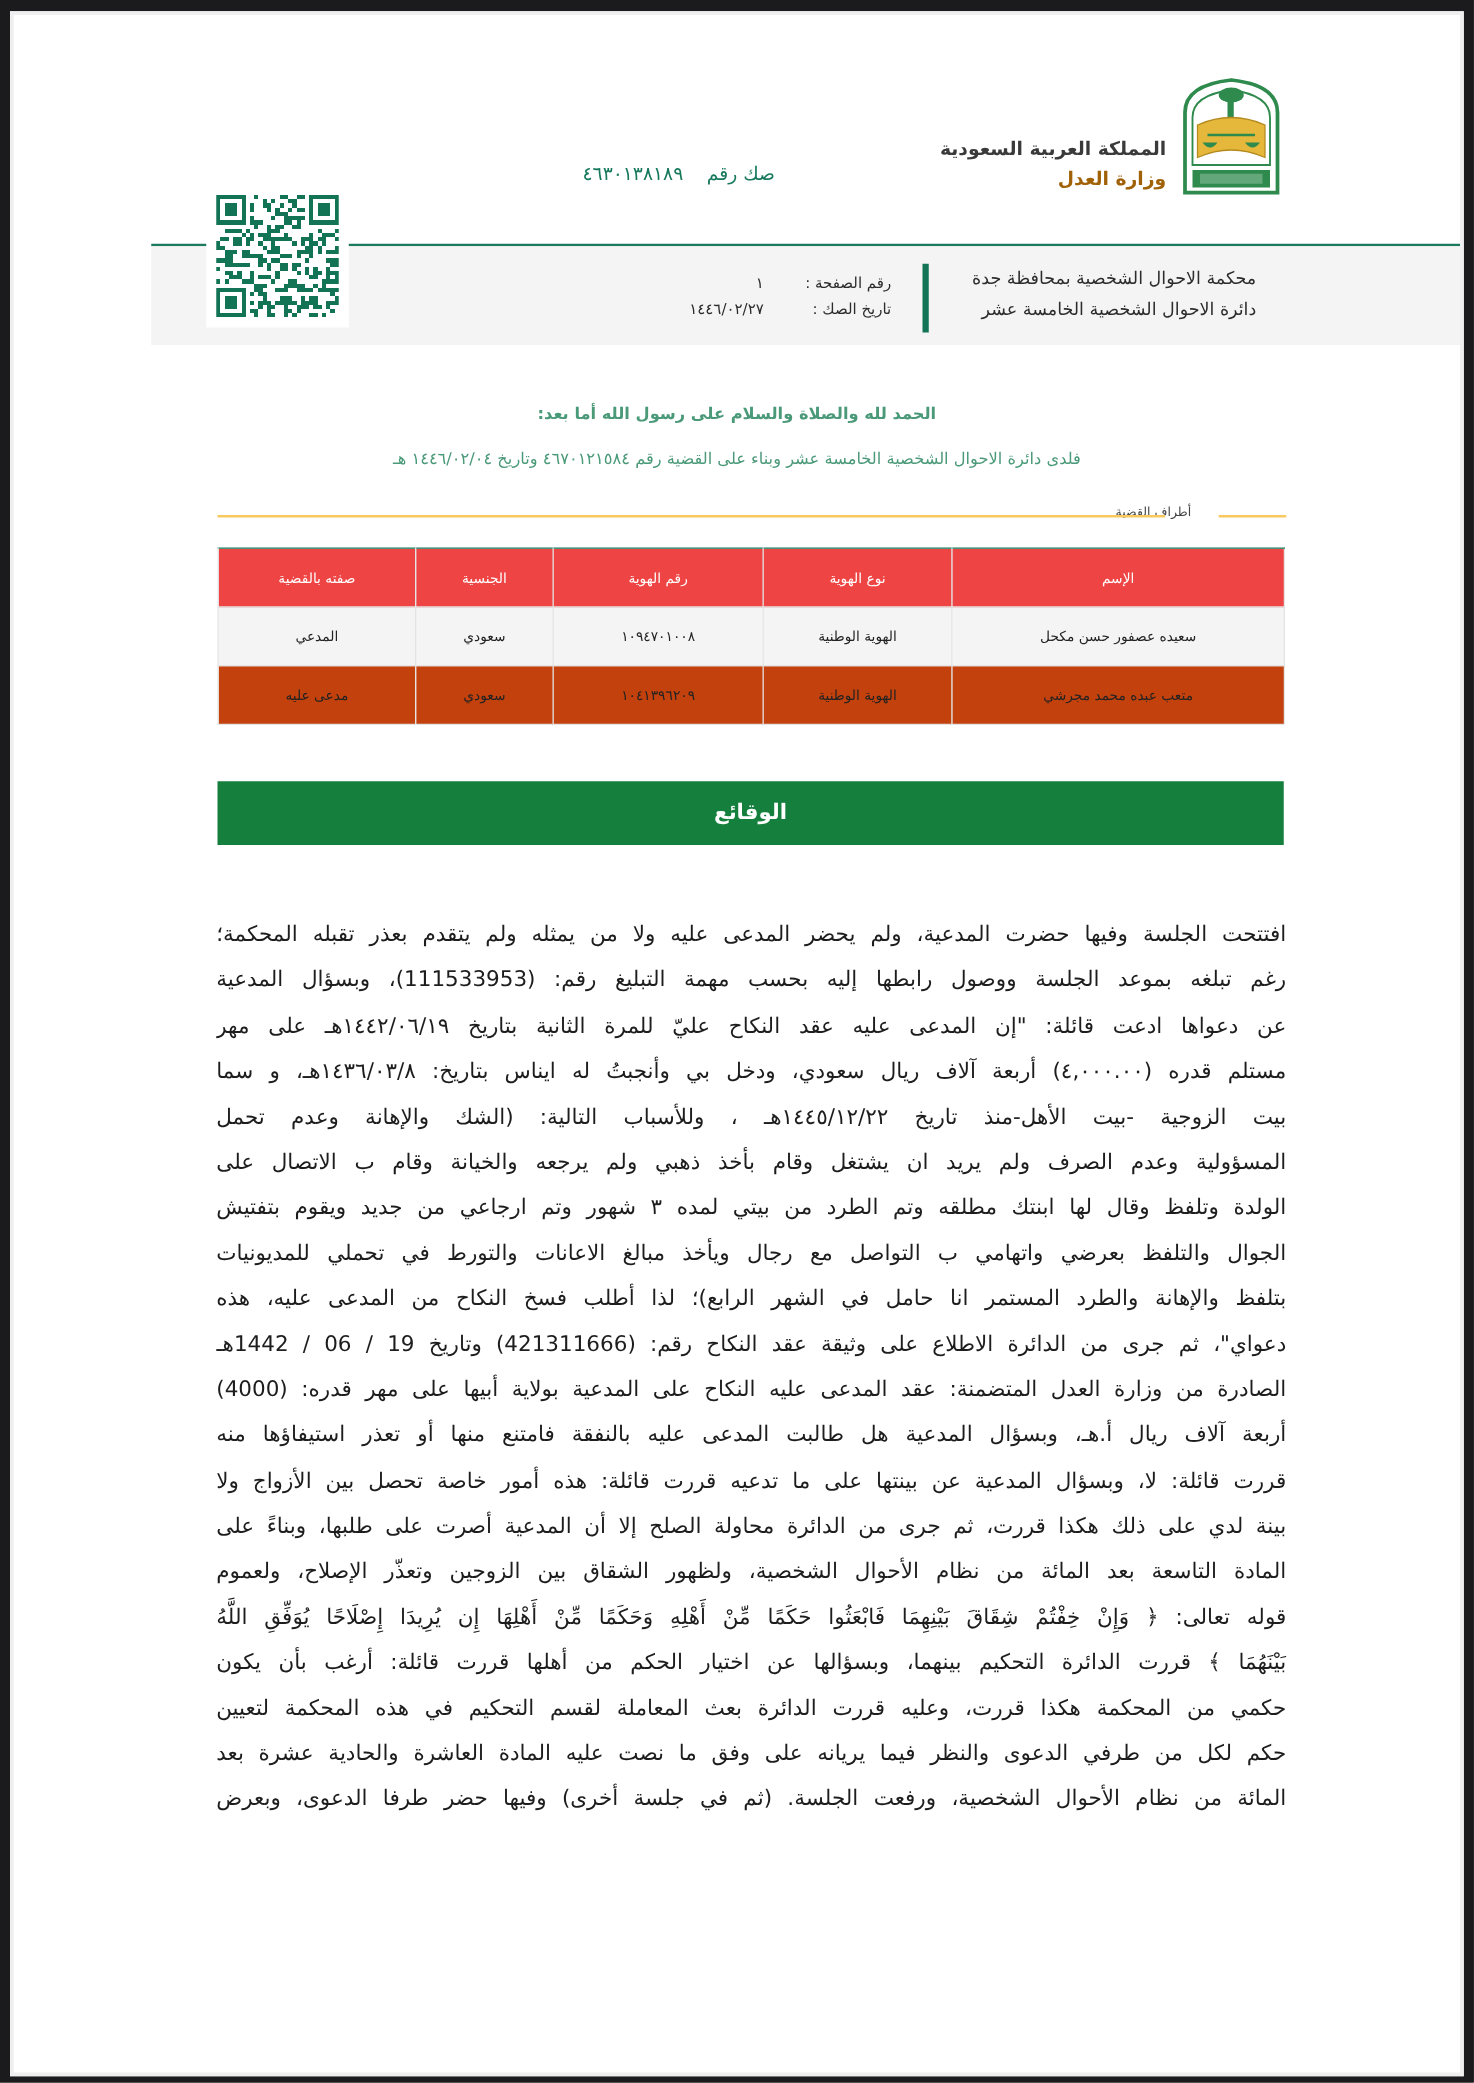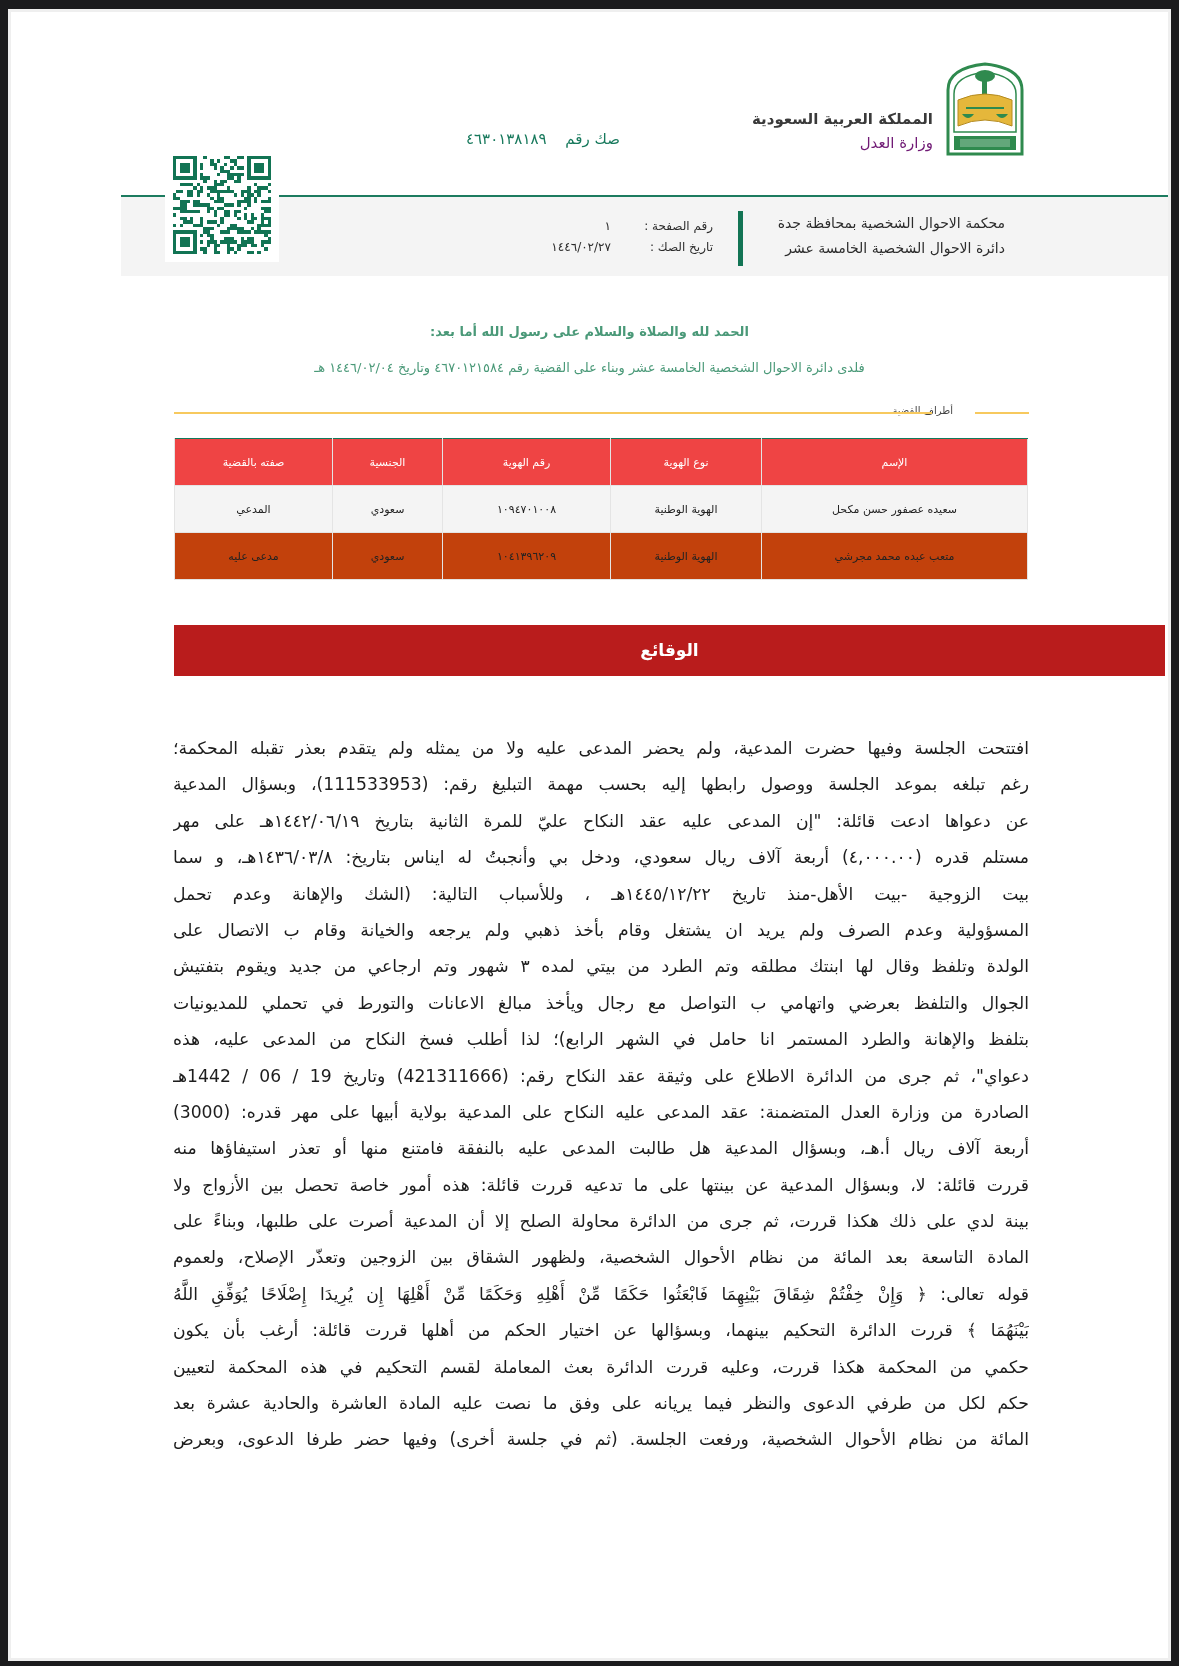--- a/index.html
+++ b/index.html
@@ -9,21 +9,21 @@
     .page {
       position: absolute; left: 8px; top: 9px; width: 1163px; height: 1652px;
       background: #ffffff; border: 3px solid #efefef; overflow: hidden;
     }
 
     
     .logo {
       position: absolute; left: 933px; top: 48px; width: 82px; height: 98px;
     }
     .kingdom { position: absolute; right: 235px; top: 98px; font-size: 15px; font-weight: bold; color: #3a3a3a; white-space: nowrap; }
-    .ministry { position: absolute; right: 235px; top: 122px; font-size: 15px; font-weight: normal; color: #701a75; white-space: nowrap; }
+    .ministry { position: absolute; right: 235px; top: 122px; font-size: 15px; font-weight: bold; color: #a16207; white-space: nowrap; }
     .deed-no {
       position: absolute; left: 455px; top: 118px; font-size: 15px; color: #17795c; white-space: nowrap;
       direction: rtl;
     }
     .deed-no .num { margin-right: 14px; }
 
     .green-rule { position: absolute; left: 110px; right: 0; top: 183px; height: 2px; background: #1c7b5f; }
     .info-band { position: absolute; left: 110px; right: 0; top: 185px; height: 79px; background: #f4f4f4; }
 
     .qr {
@@ -53,21 +53,21 @@
       position: absolute; left: 163px; top: 426px; width: 853px; border-collapse: collapse;
       font-size: 11px; color: #222; text-align: center; table-layout: fixed;
     }
     table.parties th { background: #ef4444; color: #ffffff; font-weight: normal; height: 47px; border: 1px solid #e4e4e4; border-top: 1px solid #117a5c; }
     table.parties td { height: 47px; border: 1px solid #e4e4e4; }
     table.parties tr.row-a td { background: #f4f4f4; }
     table.parties tr.row-b td { background: #c2410c; }
 
     
     .facts-banner {
-      position: absolute; left: 163px; top: 613px; width: 991px; height: 51px; background: #b91c1c;
+      position: absolute; left: 163px; top: 613px; width: 853px; height: 51px; background: #15803d;
       color: #ffffff; font-size: 17px; font-weight: bold; text-align: center; line-height: 51px;
     }
 
     
     .body-text {
       position: absolute; left: 162px; width: 856px; top: 718px;
       font-size: 17.2px; line-height: 36.4px; color: #1d1d1d; text-align: justify; text-align-last: justify;
     }
     .body-text p { white-space: nowrap; text-align-last: justify; height: 36.4px; overflow: hidden; }
   </style>
@@ -454,21 +454,21 @@
       <p>افتتحت الجلسة وفيها حضرت المدعية، ولم يحضر المدعى عليه ولا من يمثله ولم يتقدم بعذر تقبله المحكمة؛</p>
       <p>رغم تبلغه بموعد الجلسة ووصول رابطها إليه بحسب مهمة التبليغ رقم: (111533953)، وبسؤال المدعية</p>
       <p>عن دعواها ادعت قائلة: "إن المدعى عليه عقد النكاح عليّ للمرة الثانية بتاريخ ١٤٤٢/٠٦/١٩هـ على مهر</p>
       <p>مستلم قدره (٤,٠٠٠.٠٠) أربعة آلاف ريال سعودي، ودخل بي وأنجبتُ له ايناس بتاريخ: ١٤٣٦/٠٣/٨هـ، و سما</p>
       <p>بيت الزوجية -بيت الأهل-منذ تاريخ ١٤٤٥/١٢/٢٢هـ ، وللأسباب التالية: (الشك والإهانة وعدم تحمل</p>
       <p>المسؤولية وعدم الصرف ولم يريد ان يشتغل وقام بأخذ ذهبي ولم يرجعه والخيانة وقام ب الاتصال على</p>
       <p>الولدة وتلفظ وقال لها ابنتك مطلقه وتم الطرد من بيتي لمده ٣ شهور وتم ارجاعي من جديد ويقوم بتفتيش</p>
       <p>الجوال والتلفظ بعرضي واتهامي ب التواصل مع رجال ويأخذ مبالغ الاعانات والتورط في تحملي للمديونيات</p>
       <p>بتلفظ والإهانة والطرد المستمر انا حامل في الشهر الرابع)؛ لذا أطلب فسخ النكاح من المدعى عليه، هذه</p>
       <p>دعواي"، ثم جرى من الدائرة الاطلاع على وثيقة عقد النكاح رقم: (421311666) وتاريخ 19 / 06 / 1442هـ</p>
-      <p>الصادرة من وزارة العدل المتضمنة: عقد المدعى عليه النكاح على المدعية بولاية أبيها على مهر قدره: (3000)</p>
+      <p>الصادرة من وزارة العدل المتضمنة: عقد المدعى عليه النكاح على المدعية بولاية أبيها على مهر قدره: (4000)</p>
       <p>أربعة آلاف ريال أ.هـ، وبسؤال المدعية هل طالبت المدعى عليه بالنفقة فامتنع منها أو تعذر استيفاؤها منه</p>
       <p>قررت قائلة: لا، وبسؤال المدعية عن بينتها على ما تدعيه قررت قائلة: هذه أمور خاصة تحصل بين الأزواج ولا</p>
       <p>بينة لدي على ذلك هكذا قررت، ثم جرى من الدائرة محاولة الصلح إلا أن المدعية أصرت على طلبها، وبناءً على</p>
       <p>المادة التاسعة بعد المائة من نظام الأحوال الشخصية، ولظهور الشقاق بين الزوجين وتعذّر الإصلاح، ولعموم</p>
       <p>قوله تعالى: ﴿ وَإِنْ خِفْتُمْ شِقَاقَ بَيْنِهِمَا فَابْعَثُوا حَكَمًا مِّنْ أَهْلِهِ وَحَكَمًا مِّنْ أَهْلِهَا إِن يُرِيدَا إِصْلَاحًا يُوَفِّقِ اللَّهُ</p>
       <p>بَيْنَهُمَا ﴾ قررت الدائرة التحكيم بينهما، وبسؤالها عن اختيار الحكم من أهلها قررت قائلة: أرغب بأن يكون</p>
       <p>حكمي من المحكمة هكذا قررت، وعليه قررت الدائرة بعث المعاملة لقسم التحكيم في هذه المحكمة لتعيين</p>
       <p>حكم لكل من طرفي الدعوى والنظر فيما يريانه على وفق ما نصت عليه المادة العاشرة والحادية عشرة بعد</p>
       <p>المائة من نظام الأحوال الشخصية، ورفعت الجلسة. (ثم في جلسة أخرى) وفيها حضر طرفا الدعوى، وبعرض</p>
     </div>

